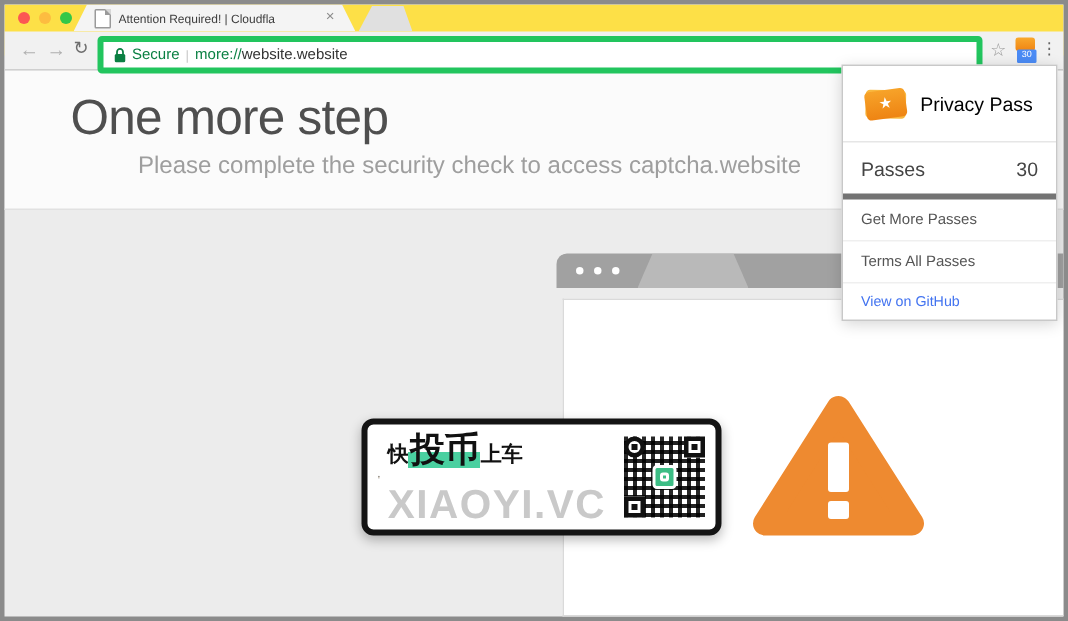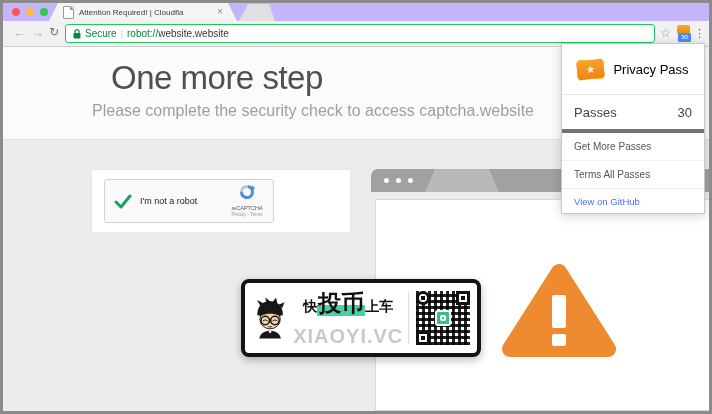--- a/index.html
+++ b/index.html
@@ -1,54 +1,54 @@
 <!DOCTYPE html>
 <html><head>
 <meta charset="utf-8">
 <style>
   html,body{margin:0;padding:0;background:#fff;}
   .frame{position:relative;width:712px;height:414px;box-sizing:border-box;border:3px solid #8b8b8b;
          overflow:hidden;background:#ececec;font-family:"Liberation Sans","DejaVu Sans",sans-serif;}
 
   
-  .tabstrip{position:absolute;top:0;left:0;right:0;height:34px;background:#c4b5fd;z-index:20;}
+  .tabstrip{position:absolute;top:0;left:0;right:0;height:34px;background:#fde047;z-index:20;}
   .tl{position:absolute;top:5px;width:8px;height:8px;border-radius:50%;}
   .tl.red{left:9px;background:#fc5753;}
   .tl.yel{left:23px;background:#fdbc40;}
   .tl.grn{left:37px;background:#33c748;}
   .tab{position:absolute;left:46px;top:0;width:188px;height:18px;background:#f4f4f4;
        clip-path:polygon(9px 0,calc(100% - 9px) 0,100% 100%,0 100%);
        display:flex;align-items:center;padding:0 14px;box-sizing:border-box;gap:5px;}
   .tab-title{font-size:8px;color:#3c3c3c;white-space:nowrap;overflow:hidden;flex:1;}
   .tab-close{font-size:10px;color:#8b8b8b;line-height:1;}
   .newtab{position:absolute;left:236px;top:1px;width:36px;height:17px;background:#e0e0e0;
           clip-path:polygon(9px 0,calc(100% - 6px) 0,100% 100%,0 100%);}
   .doc-icon{width:9px;height:11px;border:1px solid #9a9a9a;border-radius:1px;background:#fff;position:relative;}
   .doc-icon::after{content:"";position:absolute;right:-1px;top:-1px;border:2px solid #d7d7d7;border-left-color:#9a9a9a;border-bottom-color:#9a9a9a;}
 
   .toolbar{position:absolute;top:18px;left:0;right:0;height:25px;background:#f1f1f1;border-bottom:1px solid #cfcfcf;z-index:20;}
   .navbtn{position:absolute;top:2px;font-size:13px;line-height:19px;color:#b0b0b0;}
   .navbtn.b{left:10px;}.navbtn.f{left:28px;}
   .navbtn.r{left:46px;color:#6e6e6e;font-size:12px;}
-  .urlfield{position:absolute;left:62px;right:54px;top:3px;height:17px;background:#fff;border:1px solid #22c55e;
+  .urlfield{position:absolute;left:62px;right:54px;top:3px;height:17px;background:#fff;border:4px solid #22c55e;
             border-radius:3px;display:flex;align-items:center;padding:0 7px;gap:4px;}
   .secure{font-size:10px;color:#0b8043;}
   .urlsep{font-size:9px;color:#c9c9c9;}
   .url{font-size:10px;color:#333;}
   .url .scheme{color:#0b8043;}
   .star-btn{position:absolute;right:38px;top:5px;font-size:12px;color:#9a9a9a;line-height:14px;}
   .ext-btn{position:absolute;right:17px;top:4px;width:16px;height:17px;}
   .ext-ticket{position:absolute;left:1px;top:0;width:13px;height:9px;border-radius:2px;background:linear-gradient(#f9a82c,#ef8413);}
   .ext-badge{position:absolute;left:2px;bottom:0;width:13px;height:9px;background:#4b8bf5;color:#fff;
              font-size:6px;text-align:center;line-height:9px;border-radius:1px;}
   .menu-btn{position:absolute;right:4px;top:5px;font-size:11px;color:#666;line-height:14px;}
 
   
   .pagehead{position:absolute;top:44px;left:0;right:0;height:92px;background:#fbfbfb;border-bottom:1px solid #e1e1e1;}
-  .h1{margin:12px 0 0 108px;font-size:33px;font-weight:300;color:#4f4f4f;letter-spacing:-.5px;}
+  .h1{margin:12px 0 0 44px;font-size:33px;font-weight:300;color:#4f4f4f;letter-spacing:-.5px;}
   .h2{margin:5px 0 0 89px;font-size:16px;font-weight:300;color:#9e9e9e;}
 
   .cap-outer{position:absolute;left:88px;top:166px;width:258px;height:62px;background:#fff;border:1px solid #e7e7e7;z-index:2;}
   .recaptcha{position:absolute;left:12px;top:9px;width:168px;height:42px;background:#f9f9f9;border:1px solid #d3d3d3;
              border-radius:3px;display:flex;align-items:center;}
   .cap-label{font-size:9px;color:#1d1d1d;margin-left:8px;}
   .cap-brand{position:absolute;right:4px;top:4px;width:44px;text-align:center;}
   .cap-brand .bn{font-size:5.5px;color:#555;margin-top:1px;}
   .cap-brand .bl{font-size:4.5px;color:#9a9a9a;margin-top:1px;}
 
@@ -58,24 +58,24 @@
   .mock-tab{position:absolute;left:54px;top:0;width:74px;height:23px;background:#b9b9b9;
             clip-path:polygon(10px 0,calc(100% - 10px) 0,100% 100%,0 100%);}
   .mock-body{position:absolute;left:372px;right:0;top:196px;bottom:0;background:#fff;border:1px solid #dadada;border-right:none;z-index:1;}
 
   .warn{position:absolute;left:494px;top:257px;z-index:5;}
 
   
   .wm{position:absolute;left:238px;top:276px;width:240px;height:78px;box-sizing:border-box;background:#fff;
       border:4px solid #141414;border-radius:8px;box-shadow:0 3px 8px rgba(0,0,0,.28);
       display:flex;align-items:center;padding:3px 7px;z-index:40;}
-  .wm-text{margin-left:5px;white-space:nowrap;text-align:center;}
+  .wm-text{margin-left:5px;white-space:nowrap;}
   .wp{font-size:14px;font-weight:bold;color:#111;}
   .wh{font-size:23px;font-weight:bold;color:#111;background:linear-gradient(transparent 58%,#4ad0a0 58%);padding:0 1px;}
-  .wbrand{font-size:20px;font-weight:bold;color:#c9c9c9;letter-spacing:1px;margin-top:6px;}
+  .wbrand{font-size:27px;font-weight:bold;color:#c9c9c9;letter-spacing:1px;margin-top:6px;}
   .wm-div{width:1px;height:52px;background:#ddd;margin:0 7px 0 5px;}
   .qr{position:relative;width:54px;height:54px;flex:none;background:
       repeating-linear-gradient(90deg,rgba(0,0,0,.85) 0 3px,transparent 3px 6px),
       repeating-linear-gradient(0deg,#222 0 3px,#fff 3px 6px);}
   .qr-f{position:absolute;width:8px;height:8px;border:3px solid #111;background:#fff;}
   .qr-f::after{content:"";position:absolute;inset:2px;background:#111;}
   .qr-f.tl{left:0;top:0;}.qr-f.tr{right:0;top:0;}.qr-f.bl{left:0;bottom:0;}
   .qr-logo{position:absolute;left:19px;top:19px;width:16px;height:16px;background:#3dbd85;border:2px solid #fff;
            border-radius:3px;box-sizing:border-box;}
   .qr-logo::after{content:"";position:absolute;inset:3px;border:2px solid #fff;border-radius:2px;}
@@ -115,52 +115,35 @@
     <span class="navbtn b">←</span>
     <span class="navbtn f">→</span>
     <span class="navbtn r">↻</span>
     <div class="urlfield">
       <svg width="8" height="10" viewBox="0 0 8 10">
         <rect x="0.5" y="4" width="7" height="5.5" rx="1" fill="#0b8043"></rect>
         <path d="M2 4 V2.6 a2 2 0 0 1 4 0 V4" fill="none" stroke="#0b8043" stroke-width="1.2"></path>
       </svg>
       <span class="secure">Secure</span>
       <span class="urlsep">|</span>
-      <span class="url"><span class="scheme">robot://</span><span>website.website</span></span>
+      <span class="url"><span class="scheme">more://</span><span>website.website</span></span>
     </div>
     <span class="star-btn">☆</span>
     <span class="ext-btn">
       <span class="ext-ticket"></span>
       <span class="ext-badge">30</span>
     </span>
     <span class="menu-btn">⋮</span>
   </div>
 
   <div class="pagehead">
     <div class="h1">One more step</div>
     <div class="h2">Please complete the security check to access captcha.website</div>
   </div>
 
-  <div class="cap-outer">
-    <div class="recaptcha">
-      <svg width="18" height="15" viewBox="0 0 18 15" style="margin-left:9px">
-        <path d="M2 8 L7 13 L16 2" fill="none" stroke="#18a15f" stroke-width="3" stroke-linecap="round" stroke-linejoin="round"></path>
-      </svg>
-      <span class="cap-label">I'm not a robot</span>
-      <div class="cap-brand">
-        <svg width="16" height="16" viewBox="0 0 32 32">
-          <circle cx="16" cy="16" r="11" fill="none" stroke="#c1c1c1" stroke-width="6"></circle>
-          <circle cx="16" cy="16" r="11" fill="none" stroke="#4a90d9" stroke-width="6" stroke-dasharray="48 70" transform="rotate(-80 16 16)"></circle>
-          <polygon points="26,2 33,10 24,12" fill="#4a90d9"></polygon>
-        </svg>
-        <div class="bn">reCAPTCHA</div>
-        <div class="bl">Privacy - Terms</div>
-      </div>
-    </div>
-  </div>
 
   <div class="mock-bar">
     <span class="mock-dot" style="left:13px"></span>
     <span class="mock-dot" style="left:25px"></span>
     <span class="mock-dot" style="left:37px"></span>
     <span class="mock-tab"></span>
   </div>
   <div class="mock-body"></div>
 
   <svg class="warn" width="124" height="99" viewBox="0 0 124 99">

